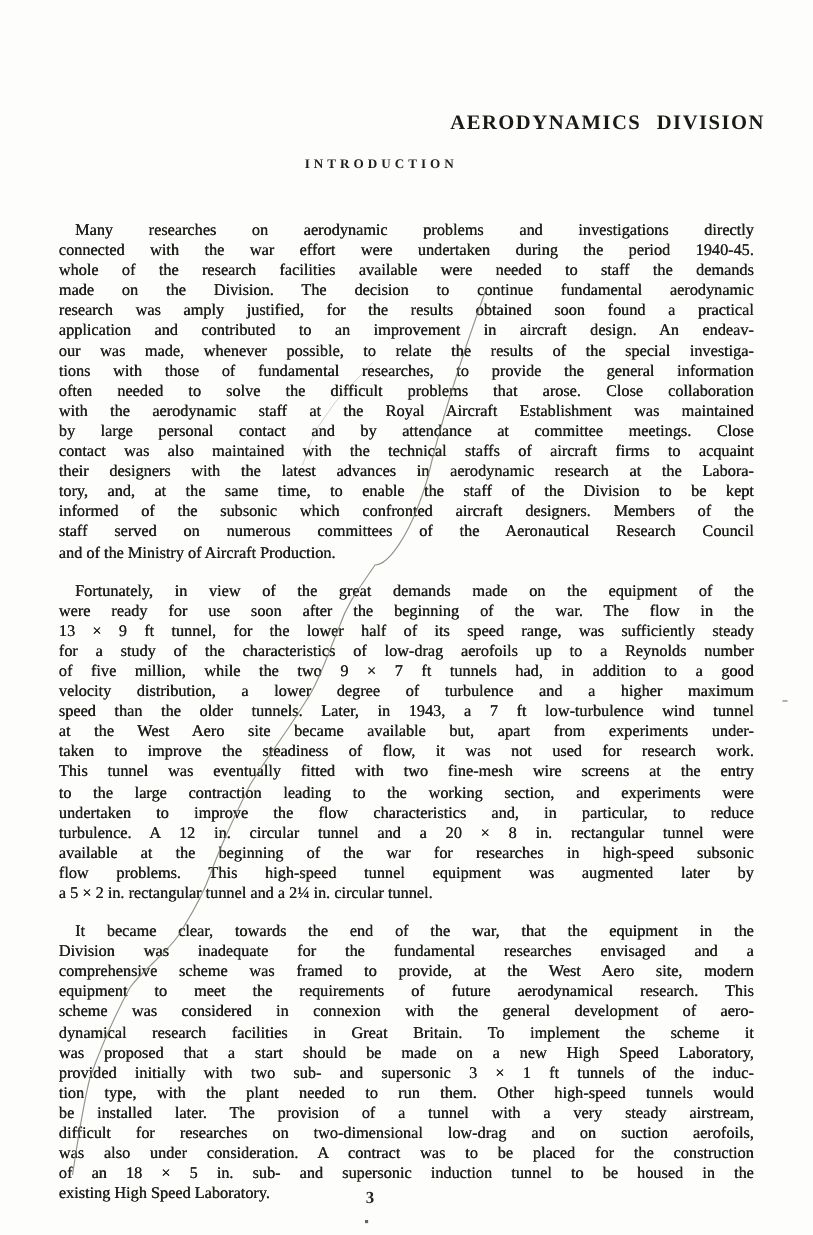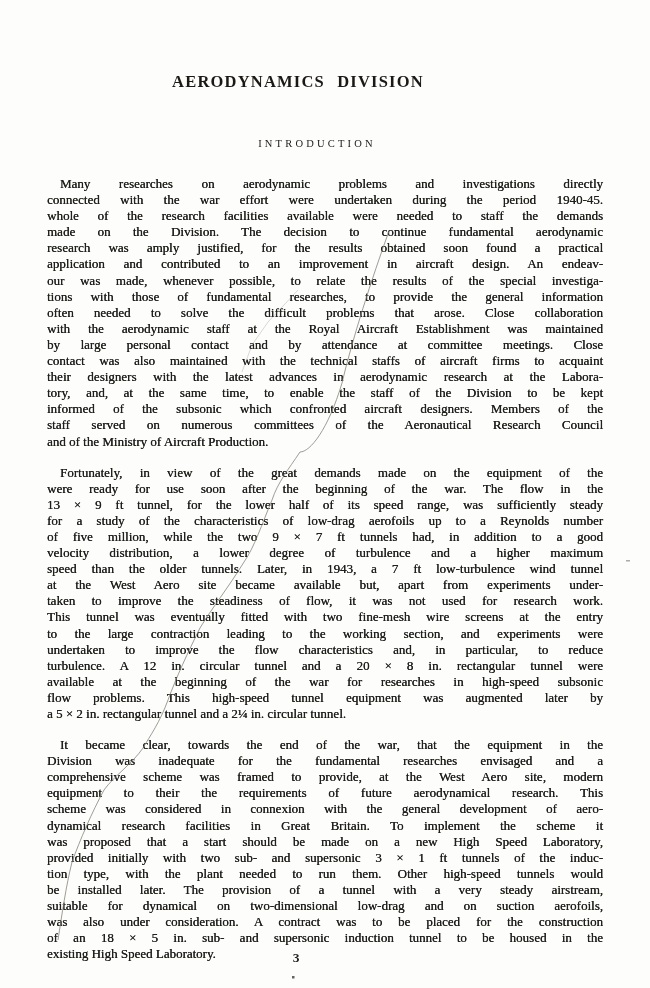--- a/index.html
+++ b/index.html
@@ -11,35 +11,35 @@
   }
   .sheet{
     position:relative;
     width:650px;height:988px;
     background:#fdfdfb;
     color:#201e1b;
   }
   .page-title{
     position:absolute;
     left:0; top:72px; width:596px;
-    margin:0;
-    text-align:center;
+    margin:16px;
+    text-align:right;
     font-size:16.5px;
     font-weight:700;
     letter-spacing:1.2px;
     word-spacing:7px;
     color:#1b1916;
   }
   .section-heading{
     position:absolute;
     left:0; top:122px; width:602px;
-    margin:16px;
+    margin:4px;
     text-align:center;
     font-size:10.5px;
-    font-weight:400;
+    font-weight:700;
     letter-spacing:3.2px;
     color:#22201d;
   }
   .body-text{
     position:absolute;
     left:32px; top:161px;
     width:586px;
     font-size:13px;
     color:#21201d;
     text-shadow:0.25px 0 currentColor;
@@ -112,28 +112,28 @@
         <div class="line">undertaken to improve the flow characteristics and, in particular, to reduce</div>
         <div class="line">turbulence.  A 12 in. circular tunnel and a 20 × 8 in. rectangular tunnel were</div>
         <div class="line">available at the beginning of the war for researches in high-speed subsonic</div>
         <div class="line">flow problems.  This high-speed tunnel equipment was augmented later by</div>
         <div class="line last">a 5 × 2 in. rectangular tunnel and a 2¼ in. circular tunnel.</div>
       </div>
       <div class="para">
         <div class="line first">It became clear, towards the end of the war, that the equipment in the</div>
         <div class="line">Division was inadequate for the fundamental researches envisaged and a</div>
         <div class="line">comprehensive scheme was framed to provide, at the West Aero site, modern</div>
-        <div class="line">equipment to their the requirements of future aerodynamical research.  This</div>
+        <div class="line">equipment to meet the requirements of future aerodynamical research.  This</div>
         <div class="line">scheme was considered in connexion with the general development of aero-</div>
         <div class="line">dynamical research facilities in Great Britain.  To implement the scheme it</div>
         <div class="line">was proposed that a start should be made on a new High Speed Laboratory,</div>
         <div class="line">provided initially with two sub- and supersonic 3 × 1 ft tunnels of the induc-</div>
         <div class="line">tion type, with the plant needed to run them.  Other high-speed tunnels would</div>
         <div class="line">be installed later.  The provision of a tunnel with a very steady airstream,</div>
-        <div class="line">suitable for dynamical on two-dimensional low-drag and on suction aerofoils,</div>
+        <div class="line">difficult for researches on two-dimensional low-drag and on suction aerofoils,</div>
         <div class="line">was also under consideration.  A contract was to be placed for the construction</div>
         <div class="line">of an 18 × 5 in. sub- and supersonic induction tunnel to be housed in the</div>
         <div class="line last">existing High Speed Laboratory.</div>
       </div>
     </div>
 
   <div class="folio">3</div>
 
   <svg class="artifact-layer" width="650" height="988" viewBox="0 0 650 988">
     <path d="M 389 231

